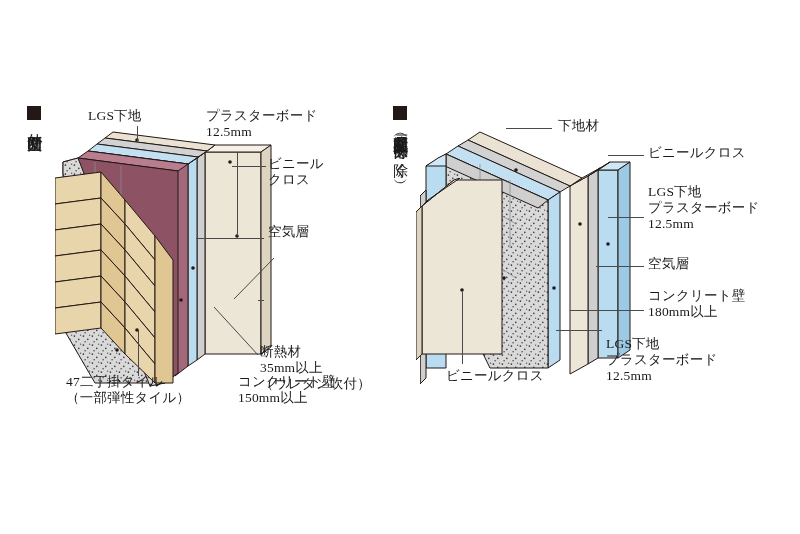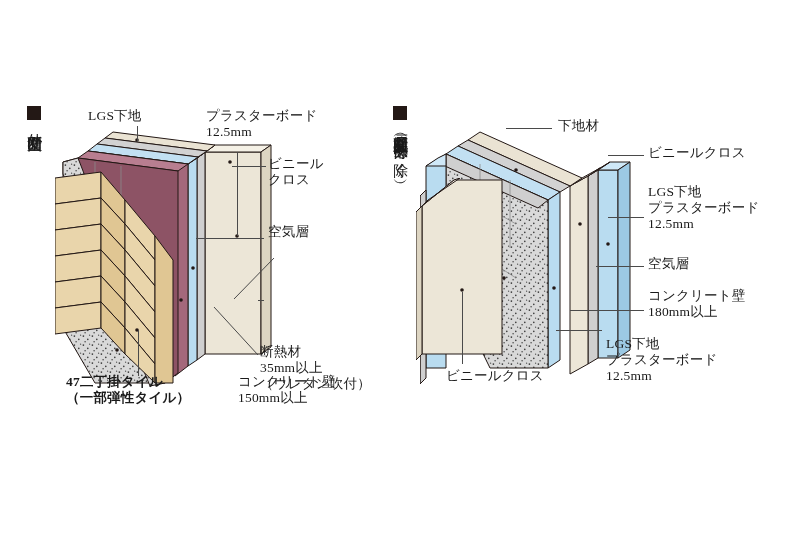--- a/index.html
+++ b/index.html
@@ -149,21 +149,21 @@
 
   <div class="lbl" style="left:268px;top:156px;">ビニール
 クロス</div>
 
   <div class="lbl" style="left:268px;top:224px;">空気層</div>
 
   <div class="lbl" style="left:260px;top:308px;margin-top:36px;">断熱材
 35mm以上
 （ウレタン吹付）</div>
 
-  <div class="lbl" style="left:66px;top:374px;font-weight:bold;">47二丁掛タイル
+  <div class="lbl" style="left:66px;top:374px;">47二丁掛タイル
 （一部弾性タイル）</div>
 
   <div class="lbl" style="left:238px;top:374px;">コンクリート壁
 150mm以上</div>
 
   <svg width="90" height="120" style="position:absolute;left:200px;top:255px;">
     <g stroke="#4a4a4a" stroke-width="1" fill="none">
       <line x1="74" y1="3" x2="34" y2="44"></line>
       <line x1="58" y1="100" x2="14" y2="52"></line>
     </g>

